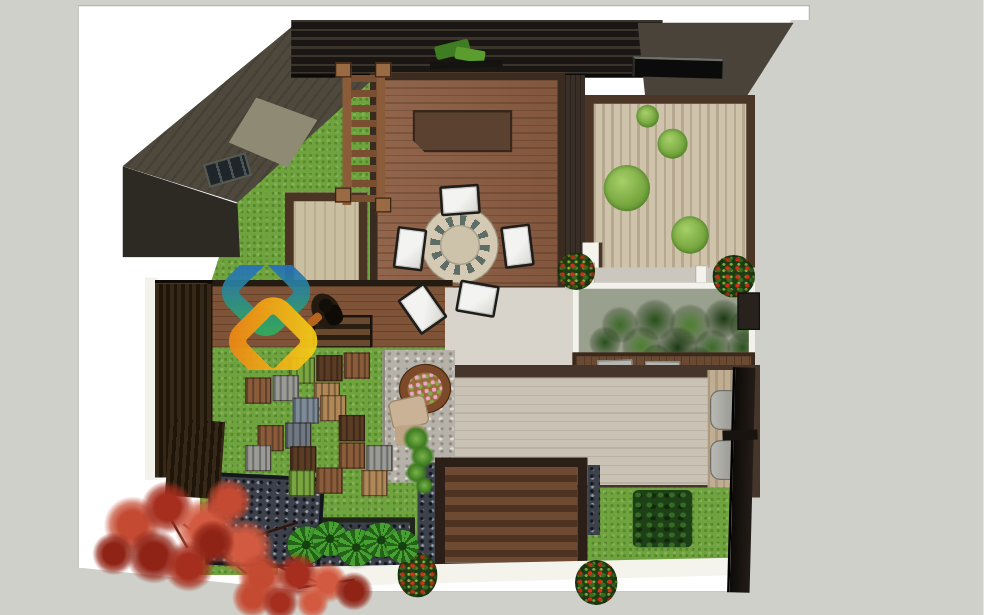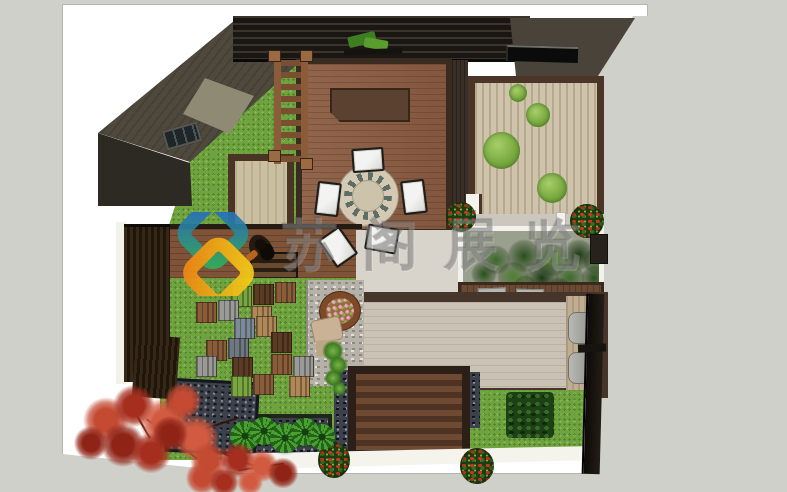--- a/index.html
+++ b/index.html
@@ -263,15 +263,14 @@
         <stop id="g2a" offset="0" stop-color="#f6cd18"></stop>
           <stop id="g2b" offset="1" stop-color="#ee8a14"></stop>
       </linearGradient>
     </defs>
     <g transform="rotate(45 57 42)">
       <rect x="18" y="6" width="46" height="46" rx="10" fill="none" stroke="url(#lg1)" stroke-width="14"></rect>
       <rect x="50" y="30" width="46" height="46" rx="10" fill="none" stroke="url(#lg2)" stroke-width="14"></rect>
     </g>
   </svg>
 
-  <div class="wm" style="left:282px;top:208px;font-size:55px;letter-spacing:26px;">苏阁展览</div>
 
 </div>
 
 </body></html>

